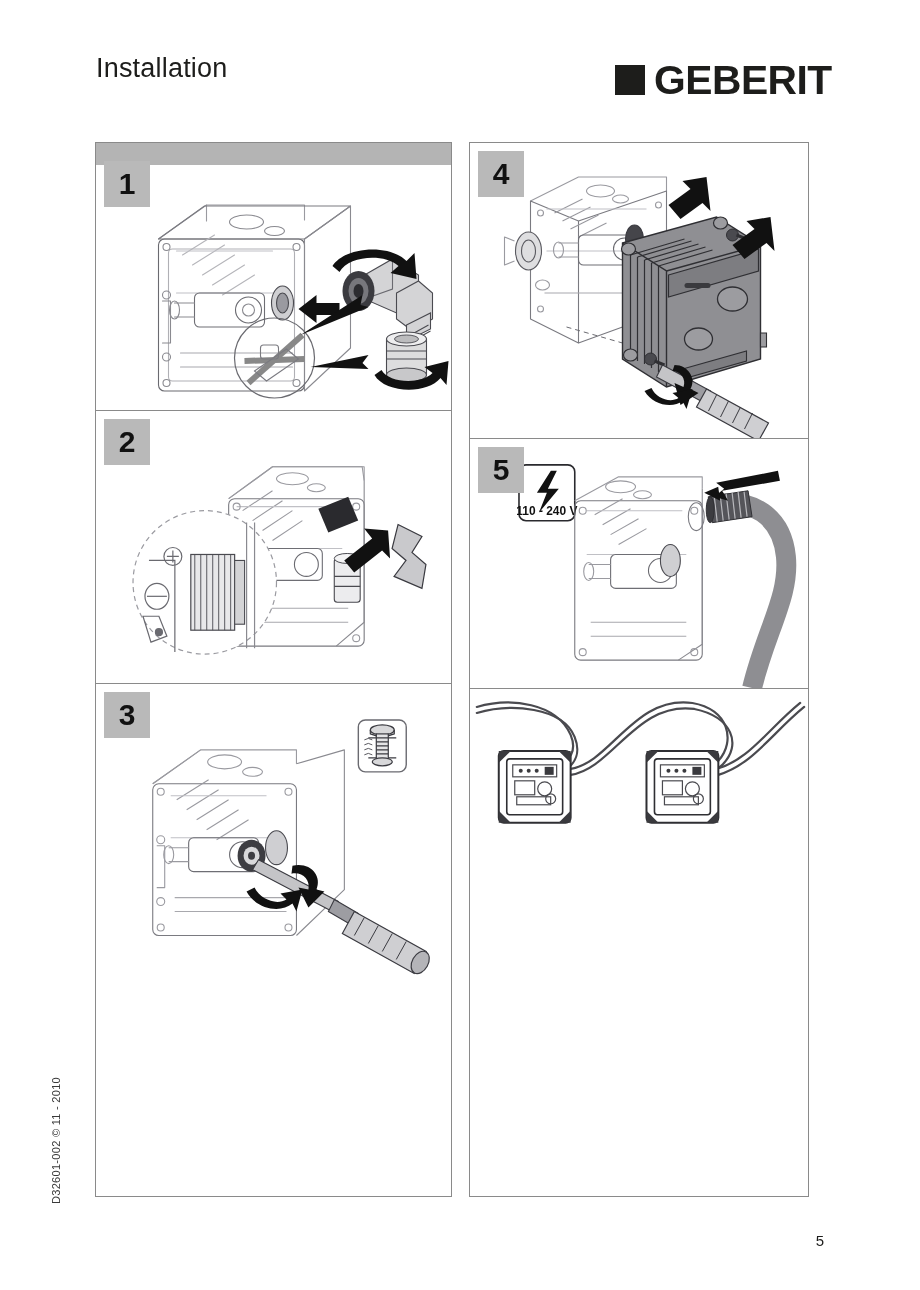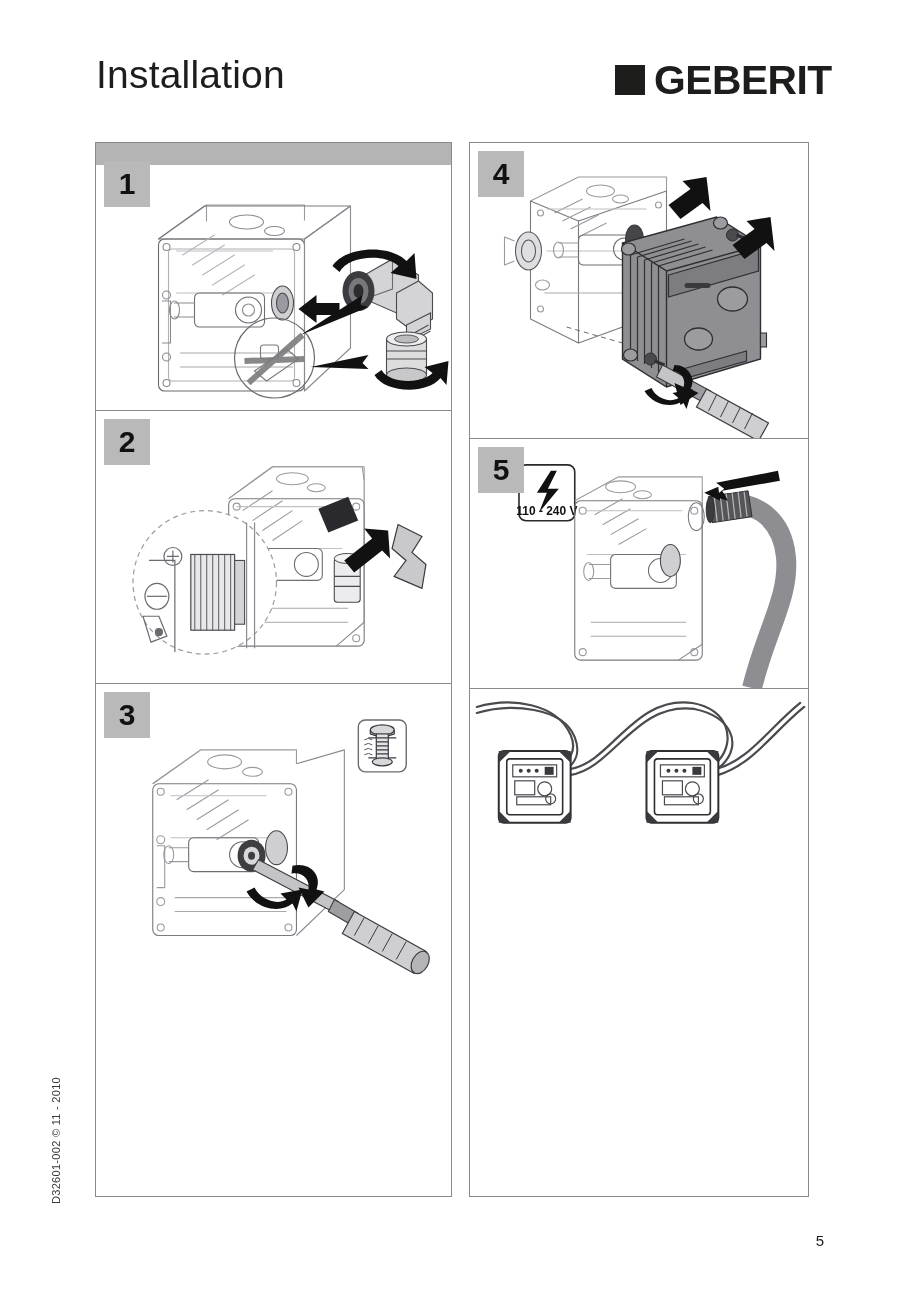--- a/index.html
+++ b/index.html
@@ -9,21 +9,21 @@
     font-family:"Liberation Sans", sans-serif;
     color:#1a1a1a;
     position:relative;
     overflow:hidden;
   }
   .page{position:absolute;inset:0;}
 
   
   .page-title{
     position:absolute;left:96px;top:55px;
-    font-size:39px;font-weight:300;letter-spacing:.2px;
+    font-size:27px;font-weight:300;letter-spacing:.2px;
     color:#1d1d1b;line-height:1;
   }
   .brand{
     position:absolute;right:92px;top:60px;
     display:flex;align-items:center;gap:9px;
   }
   .brand-mark{width:30px;height:30px;background:#1d1d1b;display:block;}
   .brand-text{
     font-size:40px;font-weight:bold;color:#1d1d1b;
     letter-spacing:-0.5px;line-height:1;

